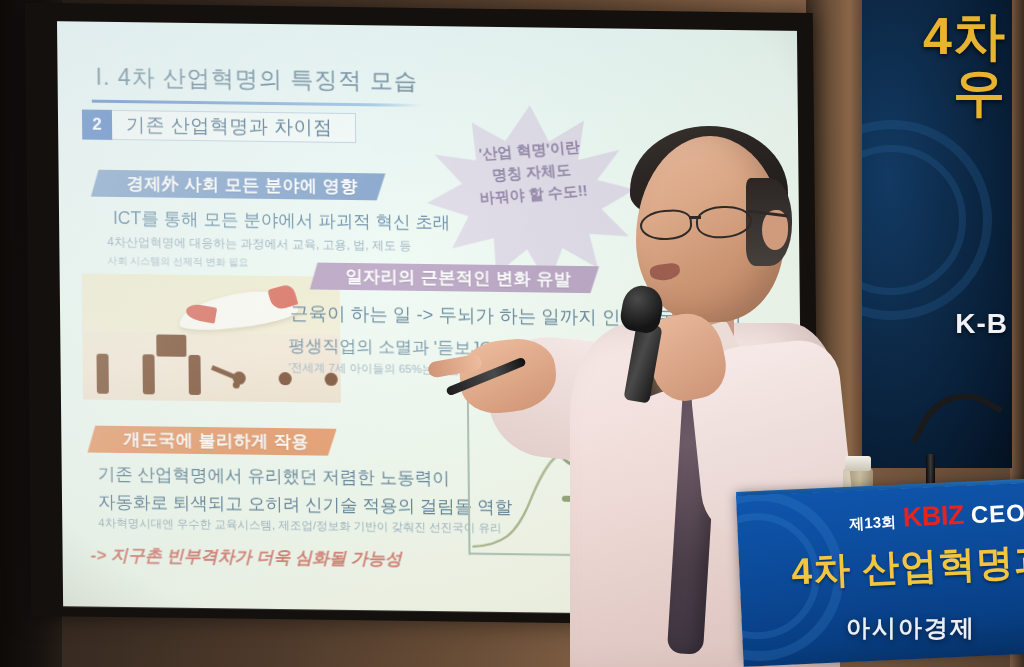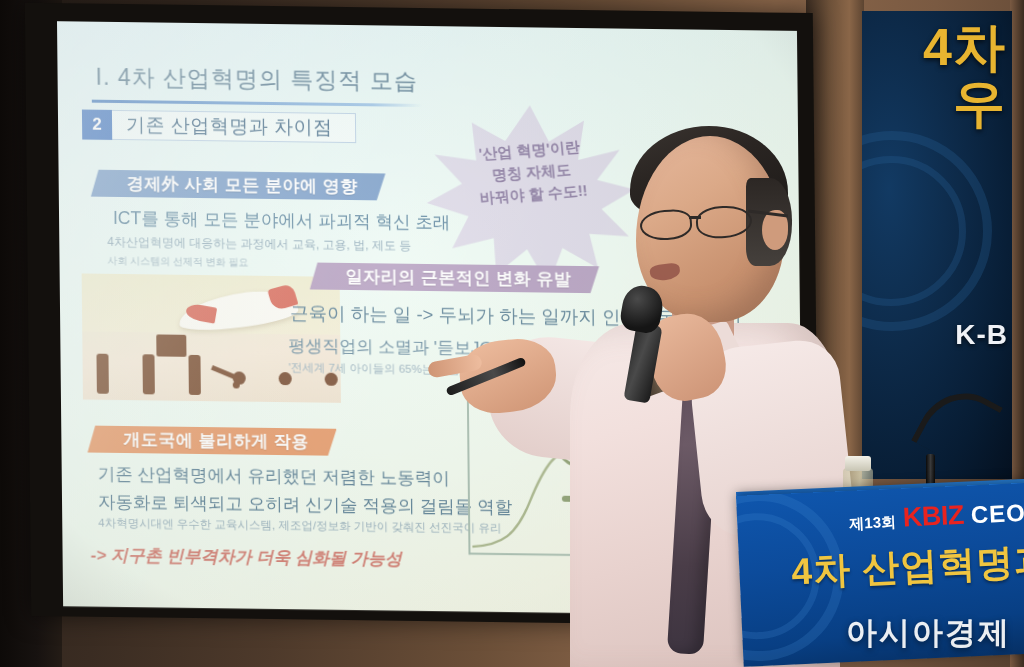--- a/index.html
+++ b/index.html
@@ -30,21 +30,21 @@
     position: absolute; left: 806px; top: 0; width: 58px; height: 470px;
     background: linear-gradient(90deg, #3c2d22 0%, #6d5139 40%, #8a6648 75%, #5c4431 100%);
   }
   .wall-right-strip {
     position: absolute; left: 1010px; top: 0; width: 14px; height: 667px;
     background: linear-gradient(90deg, #7a5a42, #3a2b20);
   }
 
   
   .bg-banner {
-    position: absolute; left: 862px; top: 11px; width: 150px; height: 468px;
+    position: absolute; left: 862px; top: 0; width: 150px; height: 468px;
     background: radial-gradient(ellipse at 18% 38%, #123a63 0%, #0d2a49 40%, #071c33 75%, #04101f 100%);
     overflow: hidden;
   }
   .bg-banner .ring {
     position: absolute; border-radius: 50%;
     border: 9px solid rgba(40,95,150,0.30);
   }
   .bg-banner .r1 { left: -70px; top: 120px; width: 200px; height: 200px; }
   .bg-banner .r2 { left: -46px; top: 145px; width: 150px; height: 150px; border-width:7px; }
   .banner-gold {
@@ -436,21 +436,21 @@
   }
   .gooseneck-mic .curve {
     position: absolute; left: 2px; top: 4px; width: 66px; height: 72px;
     border-top: 6px solid #1a1a1a; border-left: 6px solid #1a1a1a;
     border-radius: 70% 0 0 0;
     transform: rotate(28deg);
   }
 
   .watermark {
     position: absolute; left: 846px; top: 612px;
-    color: rgba(255,255,255,0.92); font-size: 31px; font-weight: 700;
+    color: rgba(255,255,255,0.92); font-size: 24px; font-weight: 700;
     letter-spacing: 2px; white-space: nowrap;
     text-shadow: 0 2px 6px rgba(0,0,0,0.55);
   }
 </style>
 </head>
 <body>
 
 <div id="stage">
 
   <div class="room-backdrop"></div>

